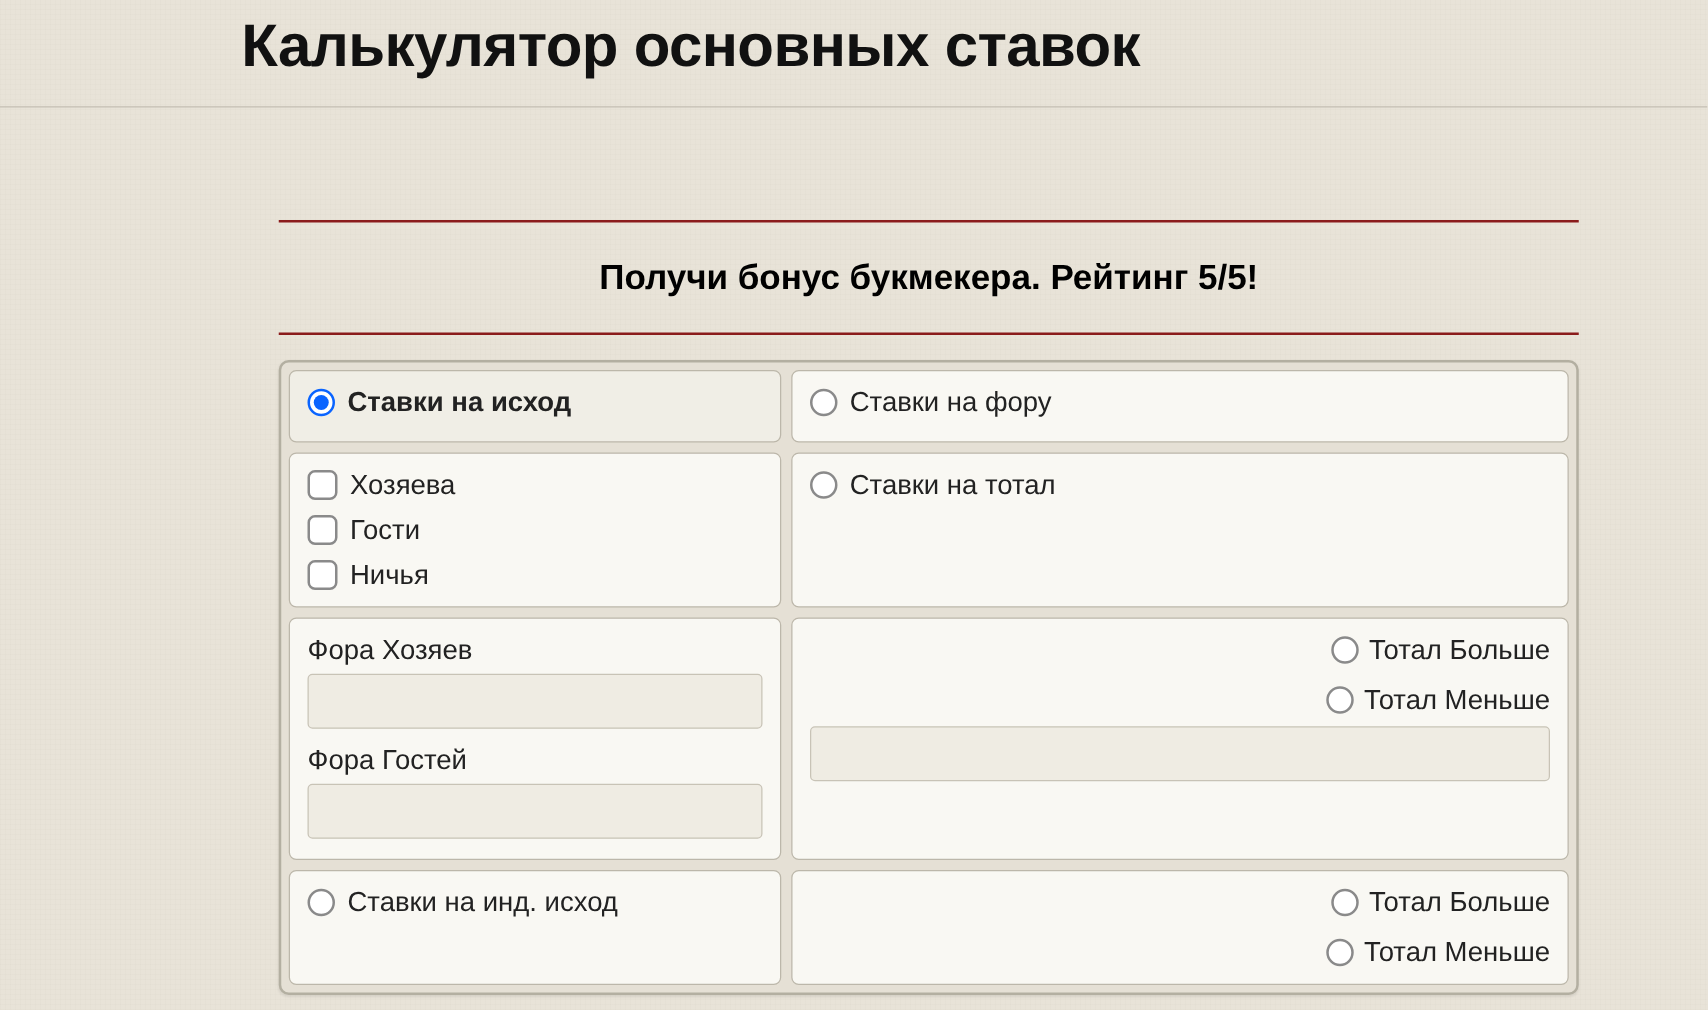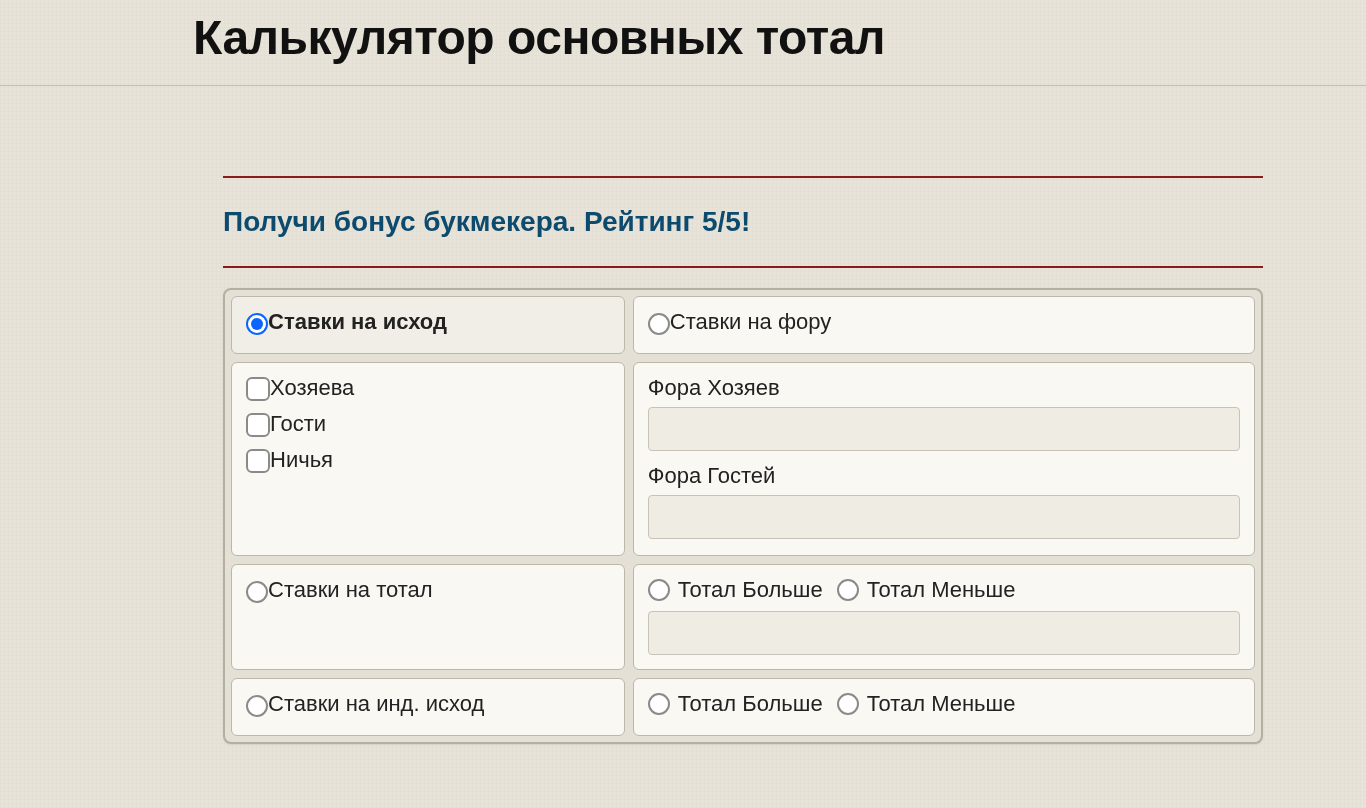--- a/index.html
+++ b/index.html
@@ -29,23 +29,24 @@
       border-top: 1px solid #c4bfb3;
       margin: 0 0 90px 0;
     }
     .promo-wrap {
       margin: 0 40px 0 40px;
     }
     .promo-rule {
       border-top: 2px solid #8a1b1b;
     }
     .promo-text {
-      color: #0c4a6e;
+      color: #000000;
       font-size: 28px;
       font-weight: 700;
+      text-align: center;
       padding: 28px 0;
     }
     .calc-box {
       margin: 20px 40px 0 40px;
       background: #e5e0d5;
       border: 2px solid #b3afa1;
       border-radius: 8px;
       padding: 6px;
       box-shadow: 0 1px 2px rgba(0,0,0,0.08);
     }
@@ -59,21 +60,21 @@
       border: 1px solid #bcb7aa;
       border-radius: 6px;
       padding: 12px 14px;
       font-size: 22px;
       color: #222;
       min-height: 58px;
     }
     .cell.selected {
       background: #f0eee6;
     }
-    .row-opt { display: flex; align-items: flex-end; }
+    .row-opt { display: flex; align-items: center; gap: 10px; }
     .row-opt + .row-opt { margin-top: 6px; }
     .radio-dot {
       width: 22px; height: 22px; border-radius: 50%;
       border: 2px solid #8a8a8a; display: inline-flex; align-items: center; justify-content: center;
       vertical-align: middle; background: #fff;
     }
     .radio-dot.checked { border-color: #0a64ff; }
     .radio-dot.checked::after {
       content: ""; width: 12px; height: 12px; border-radius: 50%; background: #0a64ff;
     }
@@ -84,30 +85,30 @@
     .lbl { display: inline-block; vertical-align: middle; }
     .lbl.bold { font-weight: 700; }
     .field-label { font-size: 22px; color: #222; margin: 0 0 6px 0; }
     .text-input {
       width: 100%; height: 44px;
       background: #efece3; border: 1px solid #c8c3b6; border-radius: 4px;
       padding: 0 8px; font-size: 20px; color: #333;
       margin-bottom: 12px;
     }
     .inline-group {
-      display: flex; gap: 14px; align-items: flex-end; flex-wrap: wrap; margin-bottom: 8px;
+      display: flex; gap: 14px; align-items: flex-end; flex-wrap: wrap; margin-bottom: 8px; flex-direction: column;
     }
     .inline-item { display: flex; align-items: center; gap: 8px; white-space: nowrap; }
     .hstack { display:flex; flex-direction:column; gap:4px; }
   </style>
 </head>
 <body>
 
 <div class="container">
-  <h1 class="page-title">Калькулятор основных тотал</h1>
+  <h1 class="page-title">Калькулятор основных ставок</h1>
 </div>
 <div class="title-sep"></div>
 
 <div class="container">
   <div class="promo-wrap">
     <div class="promo-rule"></div>
     <div class="promo-text">Получи бонус букмекера. Рейтинг 5/5!</div>
     <div class="promo-rule"></div>
   </div>
 
@@ -139,34 +140,34 @@
             <span class="lbl">Гости</span>
           </div>
           <div class="row-opt">
             <span class="checkbox-sq"></span>
             <span class="lbl">Ничья</span>
           </div>
         </div>
       </div>
 
       <div class="cell">
+        <div class="row-opt">
+          <span class="radio-dot"></span>
+          <span class="lbl">Ставки на тотал</span>
+        </div>
+      </div>
+
+      <div class="cell">
         <div class="field-label">Фора Хозяев</div>
         <input class="text-input" value="" style="">
         <div class="field-label">Фора Гостей</div>
         <input class="text-input" style="margin-bottom: 4px;" value="">
       </div>
 
       <div class="cell">
-        <div class="row-opt">
-          <span class="radio-dot"></span>
-          <span class="lbl">Ставки на тотал</span>
-        </div>
-      </div>
-
-      <div class="cell">
         <div class="inline-group">
           <div class="inline-item">
             <span class="radio-dot"></span>
             <span class="lbl">Тотал Больше</span>
           </div>
           <div class="inline-item">
             <span class="radio-dot"></span>
             <span class="lbl">Тотал Меньше</span>
           </div>
         </div>

